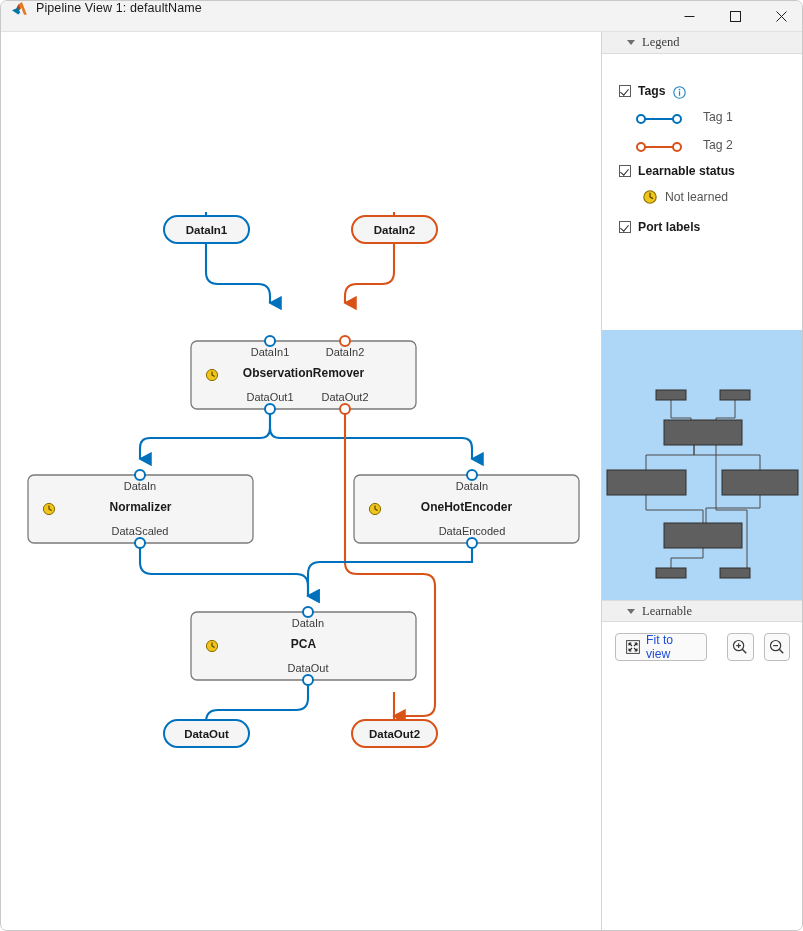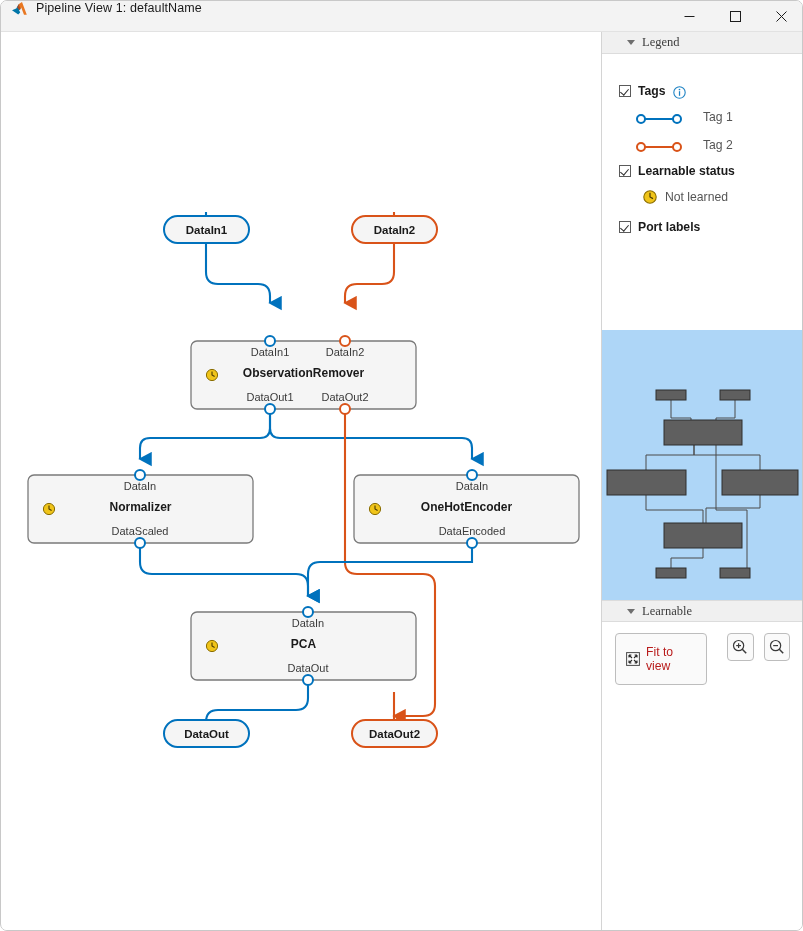--- a/index.html
+++ b/index.html
@@ -47,21 +47,21 @@
   .clock{width:14px;height:14px;flex:none;}
 
   
   .ov-body{height:270px;background:#aed6f7;position:relative;overflow:hidden;}
   .ov-body svg{position:absolute;left:0;top:0;}
 
   
   .nav-body{padding:11px 0 0 13px;display:flex;align-items:center;gap:10px;background:#fff;
             height:280px;box-sizing:border-box;align-items:flex-start;}
   .btn{height:26px;border:1px solid #bdbdbd;border-radius:4px;background:#fafafa;
-       display:flex;align-items:center;gap:6px;padding:12px 10px;font-size:12.2px;color:#b91c1c;}
+       display:flex;align-items:center;gap:6px;padding:0 10px;font-size:12.2px;color:#1d4ed8;}
   .iconbtn{width:26px;height:26px;border:1px solid #bdbdbd;border-radius:4px;background:#fafafa;
            display:flex;align-items:center;justify-content:center;}
   .sq-ico{width:14px;height:14px;}
 </style>
 </head>
 <body>
 
 <div class="window">
 
   <div class="titlebar">

